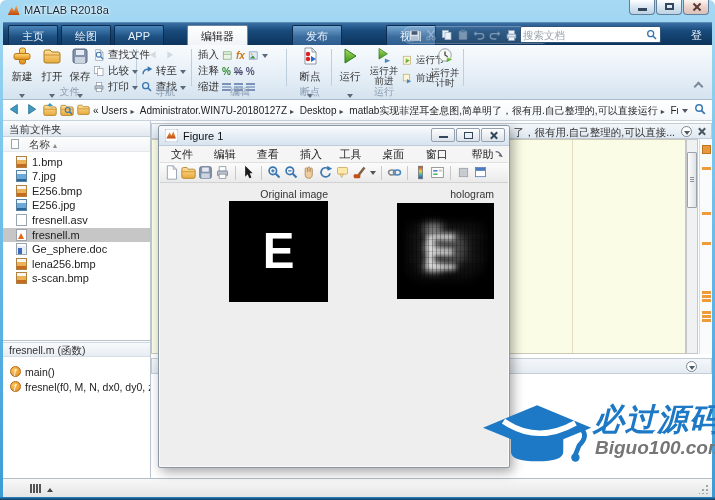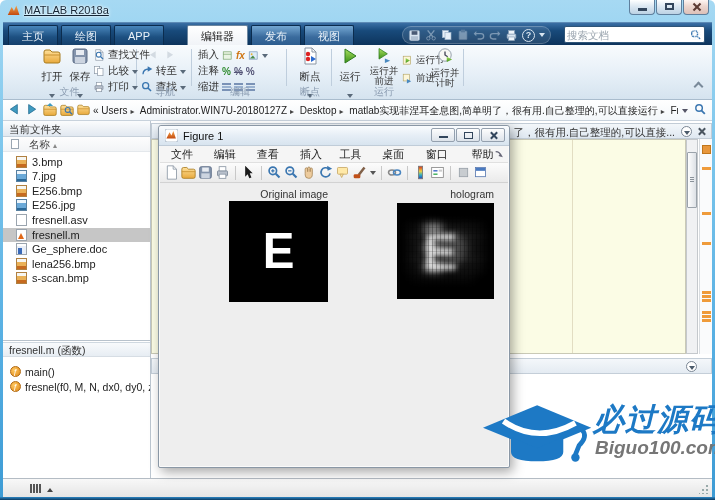--- a/index.html
+++ b/index.html
@@ -3,47 +3,47 @@
 <meta charset="utf-8">
 <style>
 *{margin:0;padding:0;box-sizing:border-box}
 html,body{width:715px;height:500px;font-family:"Liberation Sans",sans-serif;}
 #screen{position:relative;width:715px;height:500px;overflow:hidden;border-radius:6px 6px 0 0;
   background:linear-gradient(180deg,#a6d9f3 0%,#7cc6ec 30%,#55aee2 70%,#3d9bd4 100%);}
 #screen::after{content:"";position:absolute;left:0;right:0;bottom:0;height:3px;background:linear-gradient(#2c86c4,#0d3a60);}
 
 
 .titlebar{position:absolute;left:0;top:0;right:0;height:22px;}
-.titlebar .tt{position:absolute;left:24px;top:4px;font-size:11px;color:#152535;text-shadow:0 0 4px #fff,0 0 2px #fff;text-decoration:underline;}
+.titlebar .tt{position:absolute;left:24px;top:4px;font-size:11px;color:#152535;text-shadow:0 0 4px #fff,0 0 2px #fff;}
 .mlogo{position:absolute;left:7px;top:4px;}
 .winbtns{position:absolute;right:6px;top:0;display:flex;gap:1px;}
 .wbtn{width:26px;height:15px;border:1px solid #5f7f9d;border-top:none;border-radius:0 0 4px 4px;
   background:linear-gradient(#feffff,#dce8f2 45%,#bcd2e4);position:relative;}
 .wbtn.close{background:linear-gradient(#fef5f2,#ecd6cf 45%,#dcc0b8);}
 .g-min{position:absolute;left:8px;bottom:3px;width:9px;height:3px;background:#33465c;}
 .g-max{position:absolute;left:8px;top:3px;width:9px;height:7px;border:2px solid #33465c;}
 .g-x1,.g-x2{position:absolute;left:12px;top:2px;width:2px;height:10px;background:#5c3a33;}
 .g-x1{transform:rotate(45deg)}.g-x2{transform:rotate(-45deg)}
 
 
 .tabstrip{position:absolute;left:3px;top:22px;right:3px;height:23px;
   background:linear-gradient(180deg,#3a6fa5 0%,#184a7b 35%,#0d345c 100%);border-top:1px solid #5d8ab5;}
 .tabs{position:absolute;left:5px;top:2px;display:flex;gap:3px;}
 .tab{height:21px;line-height:21px;padding:0 13px;font-size:11px;color:#eaf2f9;cursor:default;
   background:linear-gradient(#4986bb,#1d5081 55%,#153f6a);border:1px solid #0b2c4e;border-bottom:none;border-radius:2px 2px 0 0;}
-.tab.ctx{background:linear-gradient(#74a7d2,#3a6b9d 55%,#2c5c8d);}
+.tab.ctx{background:linear-gradient(#74a7d2,#3a6b9d 55%,#2c5c8d);margin-left:41px;}
 .tab.sel{background:linear-gradient(#ffffff,#f0f3f7);color:#222;margin-left:20px;border-color:#6d87a0;}
 .qat{position:absolute;left:399px;top:3px;height:18px;display:flex;align-items:center;gap:4px;padding:0 5px;
   background:rgba(255,255,255,.10);border:1px solid rgba(255,255,255,.22);border-radius:9px;}
 .qat svg{display:block}
 .dis{opacity:.45}
 .help-badge{width:13px;height:13px;border:1.5px solid #d9e5f0;border-radius:50%;color:#d9e5f0;font-size:9px;font-weight:bold;
   text-align:center;line-height:11px;}
 .qcaret{width:0;height:0;border-left:3px solid transparent;border-right:3px solid transparent;border-top:4px solid #d9e5f0;}
-.searchbox{position:absolute;left:561px;top:3px;width:141px;height:17px;background:#fff;border:1px solid #2f5578;border-radius:2px;}
+.searchbox{position:absolute;left:517px;top:3px;width:141px;height:17px;background:#fff;border:1px solid #2f5578;border-radius:2px;}
 .searchbox input{position:absolute;left:2px;top:1px;width:120px;height:13px;border:0;outline:none;font-size:10.5px;color:#333;
   font-family:"Liberation Sans",sans-serif;}
 .searchbox input::placeholder{color:#9aa4ae}
 .searchbox svg{position:absolute;right:2px;top:2px;}
 .signin{position:absolute;left:688px;top:5px;font-size:11px;color:#f2f7fb;}
 
 
 .ribbon{position:absolute;left:3px;top:45px;right:3px;height:55px;
   background:linear-gradient(180deg,#f8fbfd 0%,#e6eff7 55%,#d5e3ef 100%);border-bottom:1px solid #a9bccd;}
 .rdiv{position:absolute;top:4px;bottom:13px;width:1px;background:#bfcedd;}
@@ -373,20 +373,26 @@
   </div>
 
   <div class="ribbon">
     <div class="rdiv" style="left:133px"></div>
     <div class="rdiv" style="left:188px"></div>
     <div class="rdiv" style="left:283px"></div>
     <div class="rdiv" style="left:328px"></div>
     <div class="rdiv" style="left:460px"></div>
 
     <div class="rg" style="left:0;width:133px">
+      <div class="bb" style="left:4px">
+        <svg width="18" height="18" viewBox="0 0 18 18">
+            <use href="#i-plus"></use>
+          </svg>
+        <span class="bl">新建</span><i class="car"></i>
+      </div>
       <div class="bb" style="left:34px">
         <svg width="18" height="18" viewBox="0 0 18 18">
             <use href="#i-folder"></use>
           </svg>
         <span class="bl">打开</span><i class="car"></i>
       </div>
       <div class="bb" style="left:62px">
         <svg width="18" height="18" viewBox="0 0 18 18">
             <use href="#i-floppy"></use>
           </svg>
@@ -589,21 +595,21 @@
   <div class="folder-panel">
     <div class="fp-head">当前文件夹</div>
     <div class="fp-col">
       <span class="pgico"></span>
       <span>名称</span>
       <span style="color:#888;font-size:8px">▴</span>
     </div>
     <div class="fp-list">
       <div class="frow" style="top:3px">
           <span class="fi fi-bmp"></span>
-          <span class="nm">3.bmp</span>
+          <span class="nm">1.bmp</span>
         </div>
       <div class="frow" style="top:17px">
           <span class="fi fi-jpg"></span>
           <span class="nm">7.jpg</span>
         </div>
       <div class="frow" style="top:32px">
           <span class="fi fi-bmp"></span>
           <span class="nm">E256.bmp</span>
         </div>
       <div class="frow" style="top:46px">

